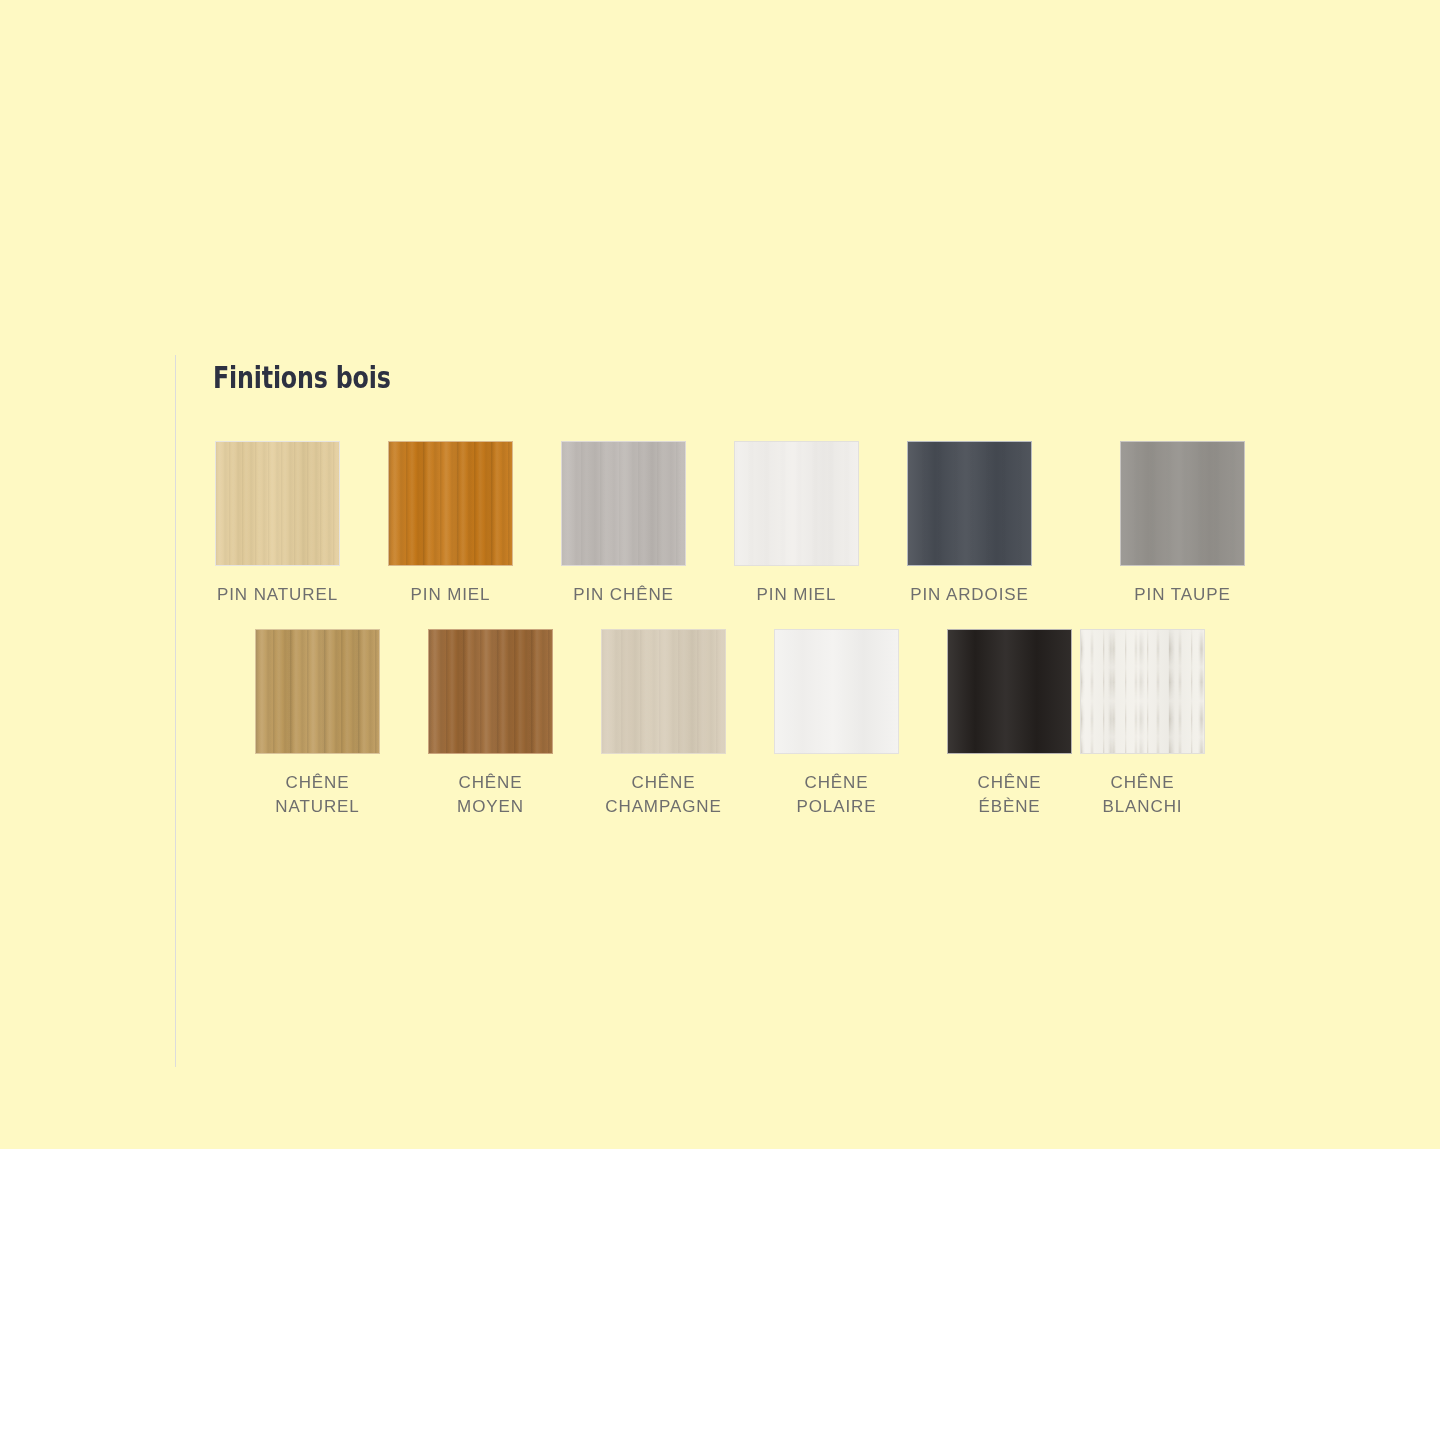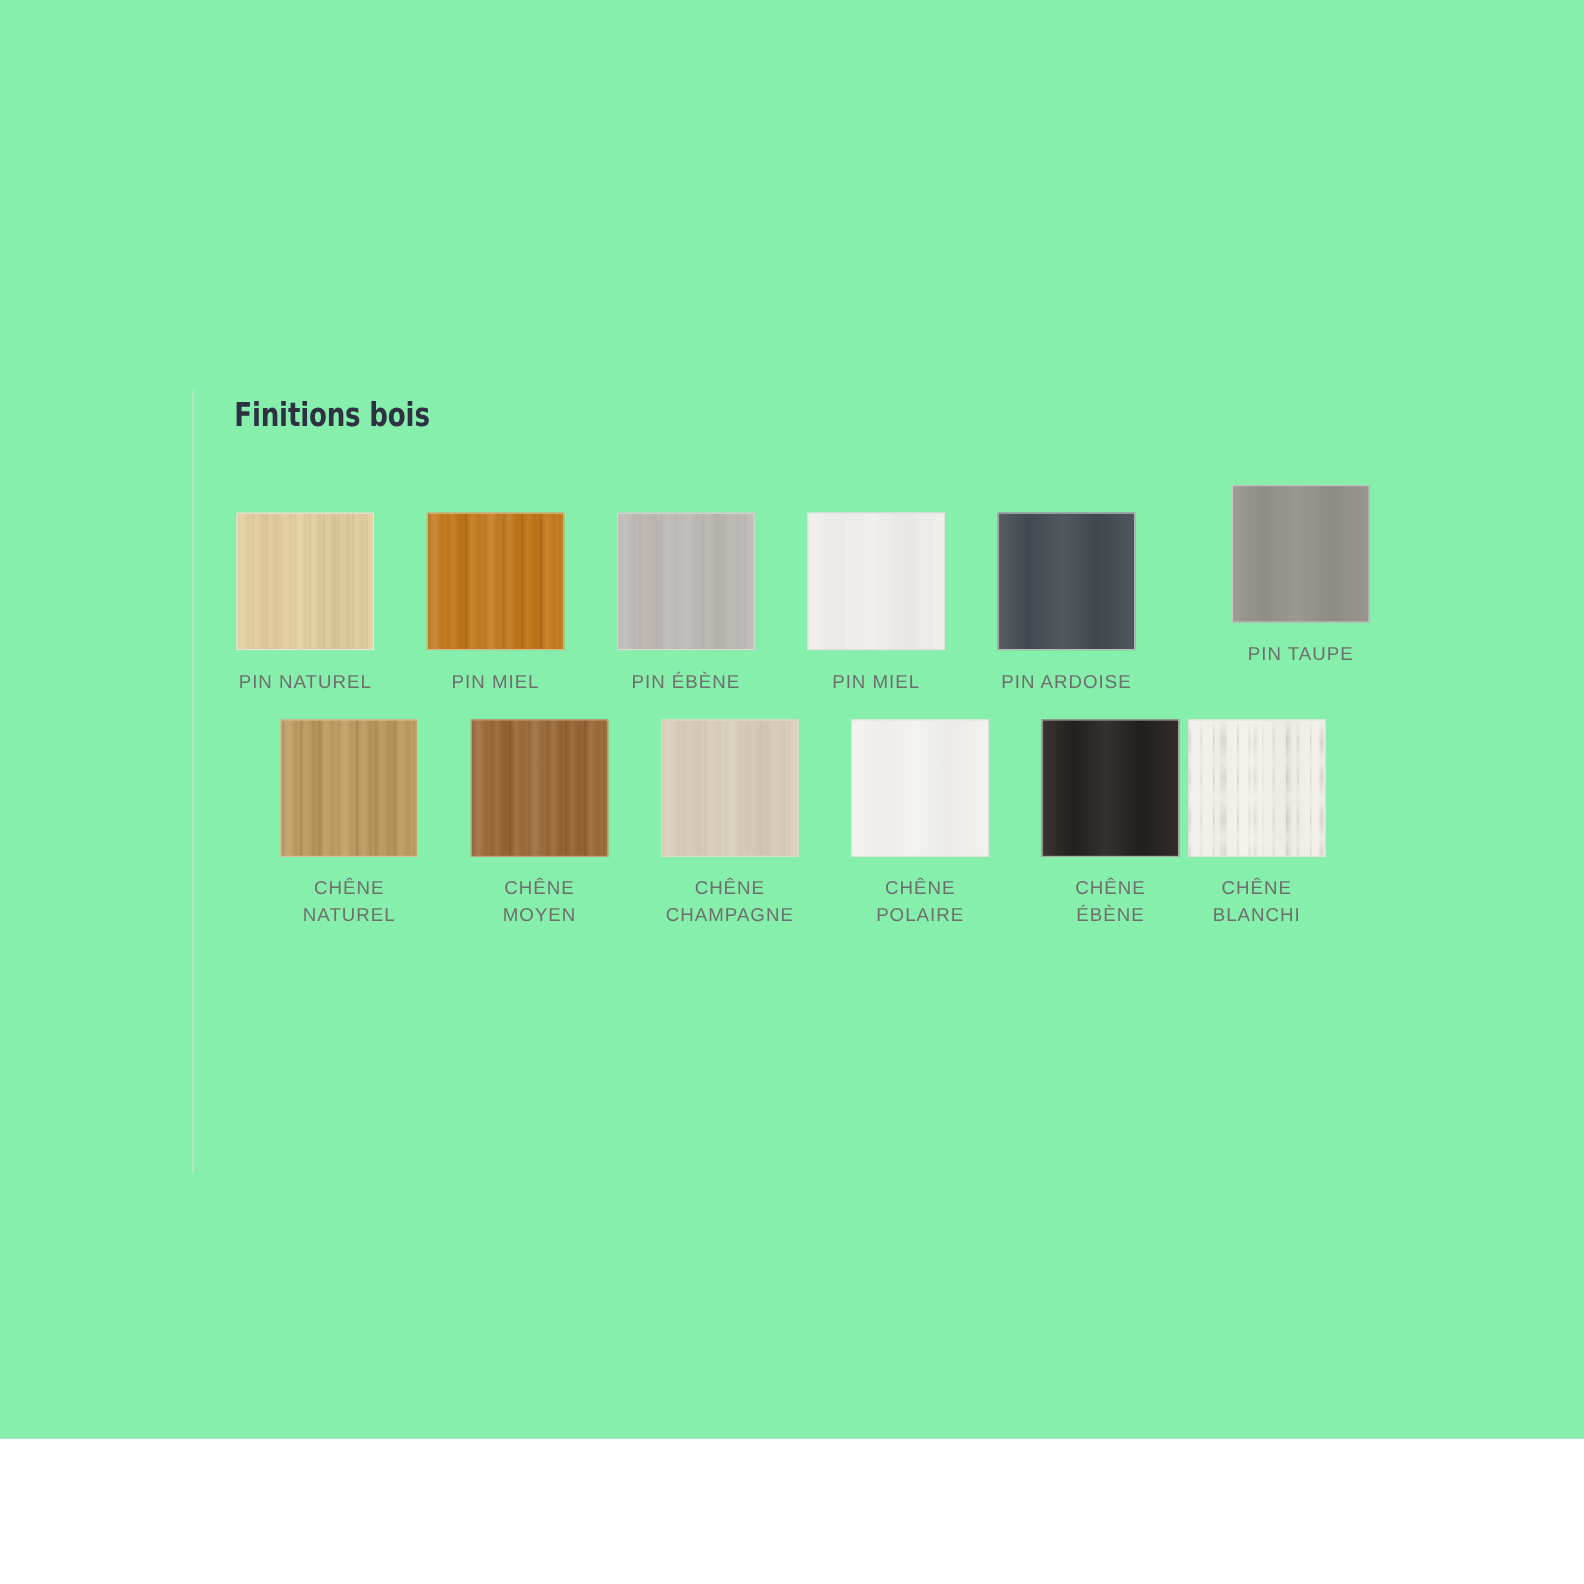--- a/index.html
+++ b/index.html
@@ -13,22 +13,22 @@
     height: 1440px;
     overflow: hidden;
     font-family: "Liberation Sans", sans-serif;
     -webkit-font-smoothing: antialiased;
   }
 
   
   #page {
     position: relative;
     width: 1440px;
-    height: 1308px;
-    background: #86efac;
+    height: 1149px;
+    background: #fef9c3;
   }
 
   
   #panel {
     position: absolute;
     left: 175px;
     top: 355px;
     width: 1060px;
     height: 712px;
     border-left: 1px solid #dcdcdc;
@@ -59,21 +59,21 @@
     width: 1010px;
     display: grid;
     grid-template-columns: repeat(6, 125px);
     column-gap: 48px;
     row-gap: 0;
   }
 
   .cell {
     width: 125px;
   }
-  .cell.row1 { margin-bottom: 22px; margin-top: 25px; }
+  .cell.row1 { margin-bottom: 22px; }
   .cell.row2 { margin-bottom: 22px; margin-left: 40px; }
 
   .swatch {
     position: relative;
     width: 125px;
     height: 125px;
     box-sizing: border-box;
     border: 1px solid #e6e4e0;
     overflow: hidden;
     background-color: #ffffff;
@@ -203,21 +203,21 @@
             <span class="grain medium"></span>
             <span class="sheen"></span>
           </div>
           <div class="label">PIN MIEL</div>
         </div>
         <div class="cell row1">
           <div class="swatch" style="background-color: rgb(189, 184, 180); border-color: rgb(221, 217, 214);">
             <span class="grain soft"></span>
             <span class="sheen"></span>
           </div>
-          <div class="label">PIN ÉBÈNE</div>
+          <div class="label">PIN CHÊNE</div>
         </div>
         <div class="cell row1">
           <div class="swatch" style="background-color: rgb(241, 239, 236); border-color: rgb(226, 224, 220);">
             <span class="grain flat"></span>
             <span class="sheen"></span>
           </div>
           <div class="label">PIN MIEL</div>
         </div>
         <div class="cell row1">
           <div class="swatch" style="background-color: rgb(69, 74, 82); border-color: rgb(185, 188, 192);">

